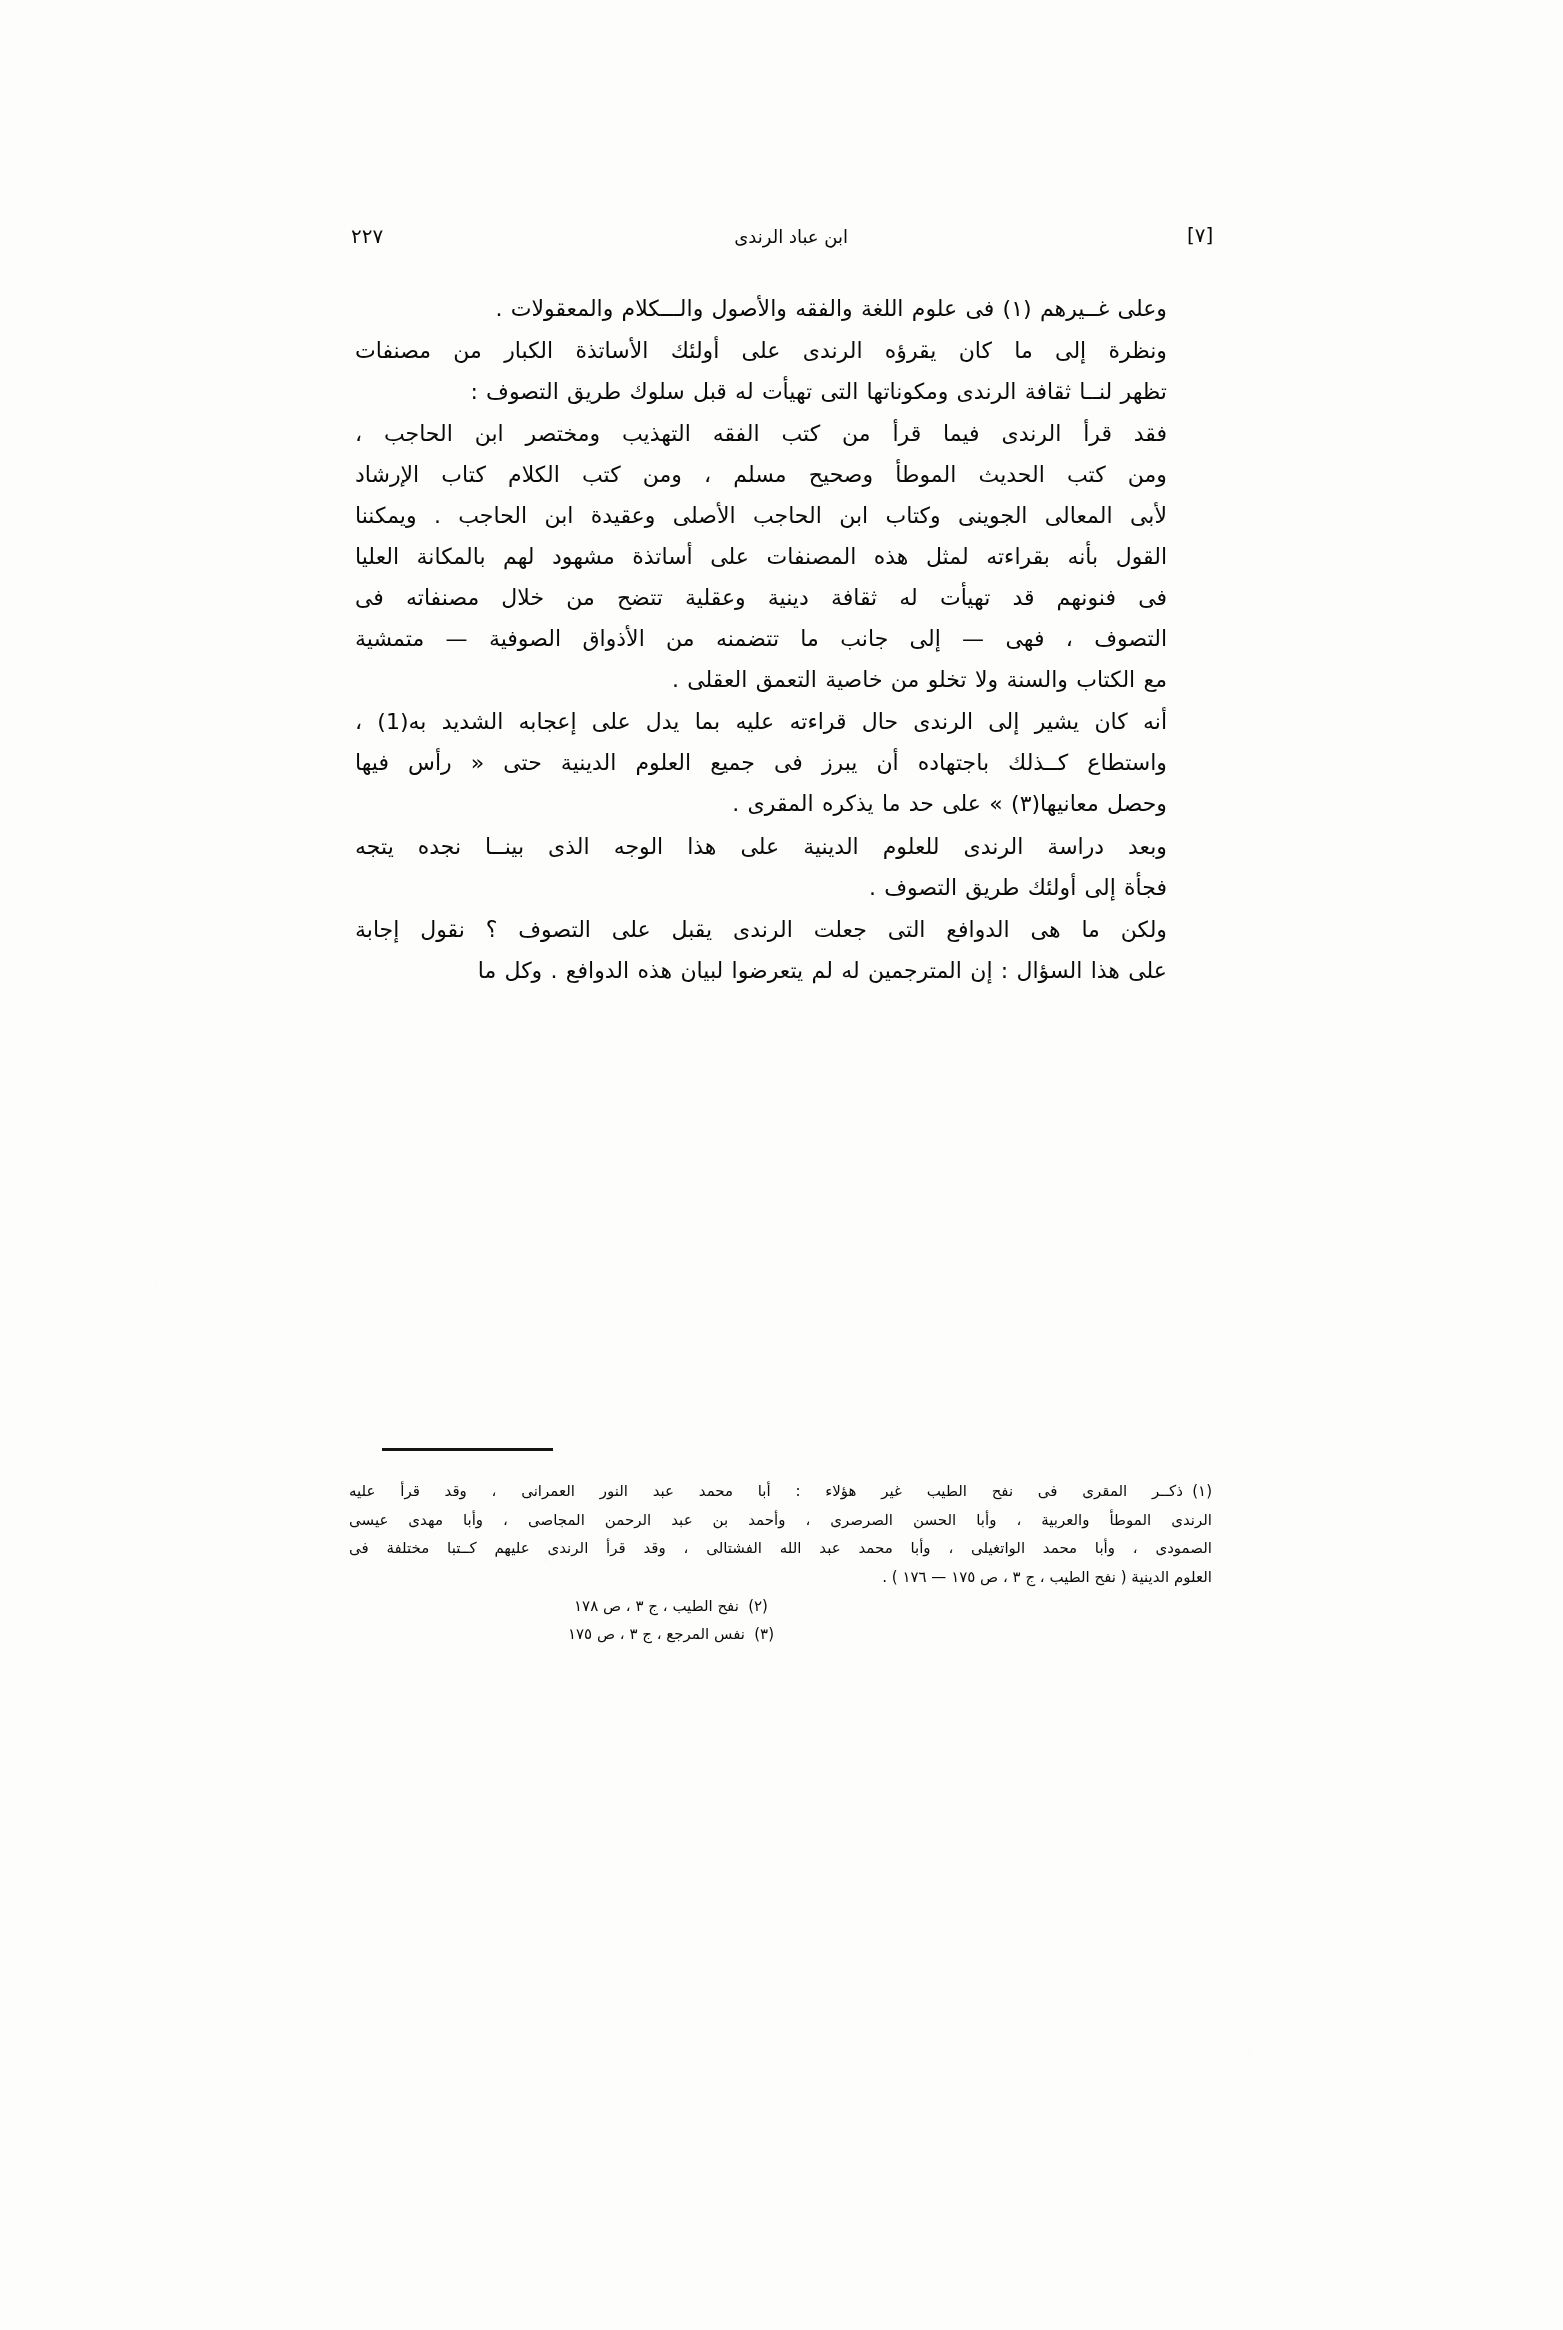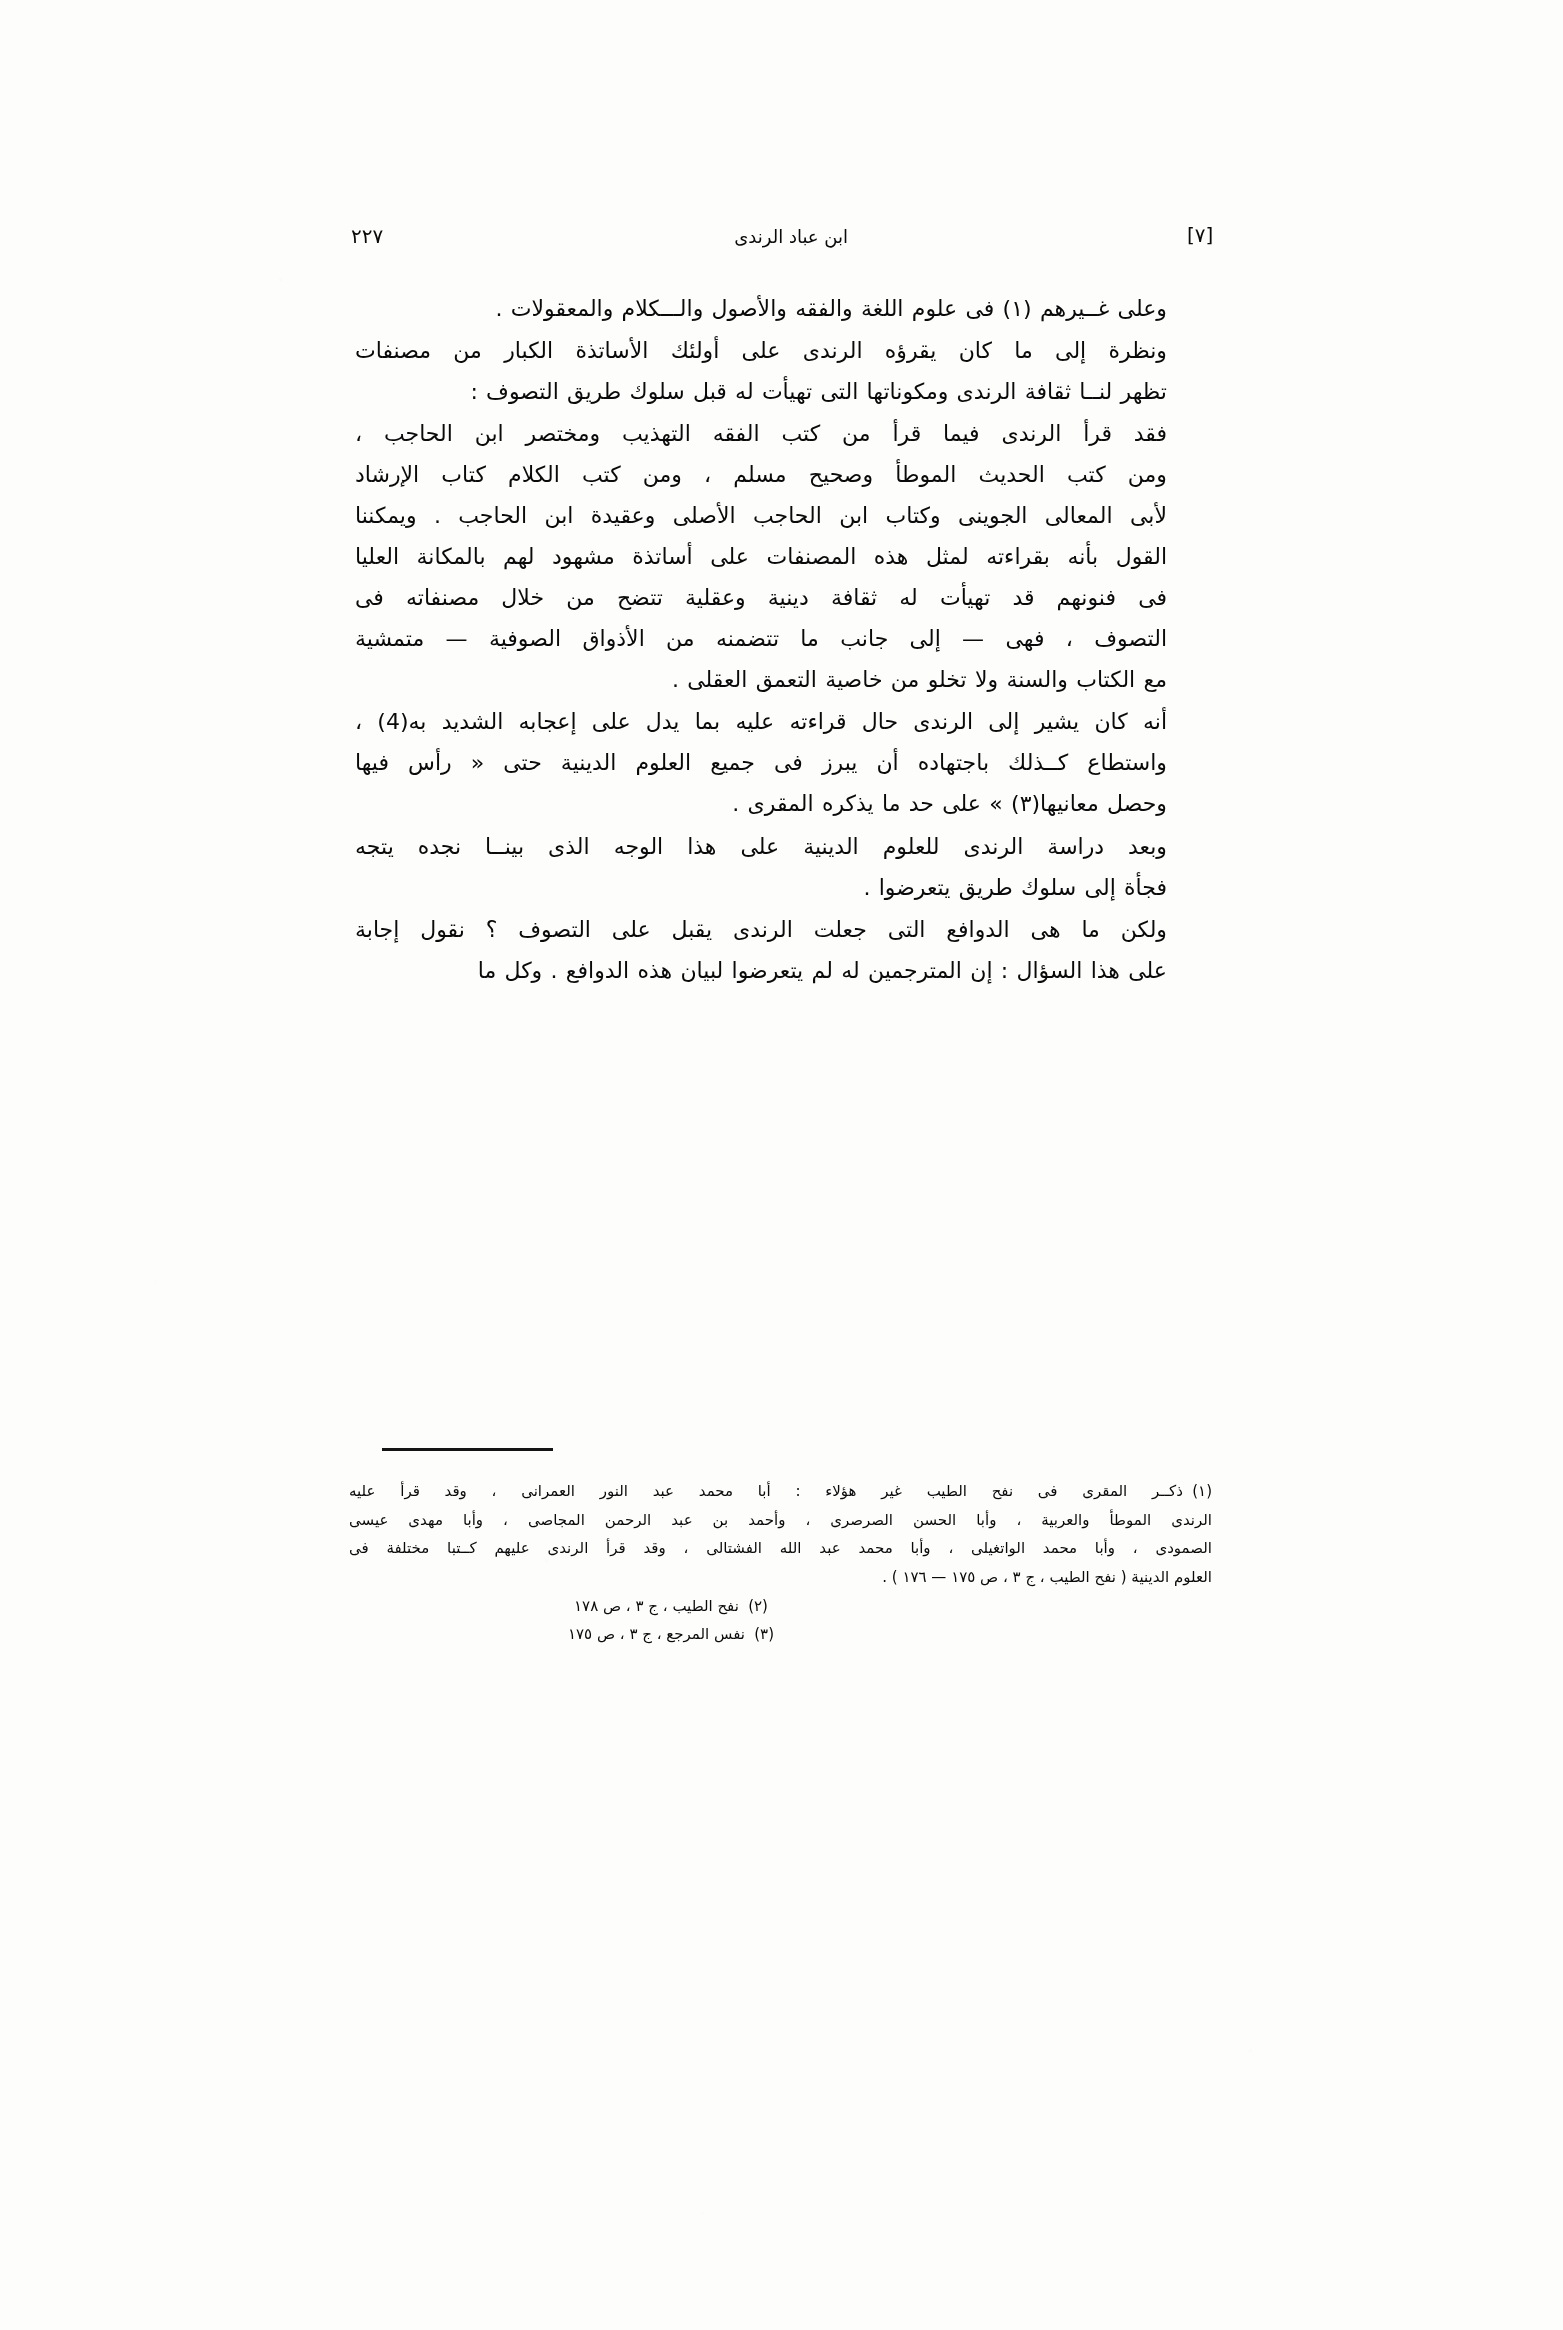--- a/index.html
+++ b/index.html
@@ -163,28 +163,28 @@
         <span class="ln indent">فقد قرأ الرندى فيما قرأ من كتب الفقه التهذيب ومختصر ابن الحاجب ،</span>
         <span class="ln">ومن كتب الحديث الموطأ وصحيح مسلم ، ومن كتب الكلام كتاب الإرشاد</span>
         <span class="ln">لأبى المعالى الجوينى وكتاب ابن الحاجب الأصلى وعقيدة ابن الحاجب . ويمكننا</span>
         <span class="ln">القول بأنه بقراءته لمثل هذه المصنفات على أساتذة مشهود لهم بالمكانة العليا</span>
         <span class="ln">فى فنونهم قد تهيأت له ثقافة دينية وعقلية تتضح من خلال مصنفاته فى</span>
         <span class="ln">التصوف ، فهى — إلى جانب ما تتضمنه من الأذواق الصوفية — متمشية</span>
         <span class="ln last">مع الكتاب والسنة ولا تخلو من خاصية التعمق العقلى .</span>
       </div>
 
       <div class="para">
-        <span class="ln">أنه كان يشير إلى الرندى حال قراءته عليه بما يدل على إعجابه الشديد به(4) ،</span>
+        <span class="ln">أنه كان يشير إلى الرندى حال قراءته عليه بما يدل على إعجابه الشديد به(1) ،</span>
         <span class="ln">واستطاع كــذلك باجتهاده أن يبرز فى جميع العلوم الدينية حتى « رأس فيها</span>
         <span class="ln last">وحصل معانيها(٣) » على حد ما يذكره المقرى .</span>
       </div>
 
       <div class="para">
         <span class="ln indent">وبعد دراسة الرندى للعلوم الدينية على هذا الوجه الذى بينــا نجده يتجه</span>
-        <span class="ln last">فجأة إلى سلوك طريق يتعرضوا .</span>
+        <span class="ln last">فجأة إلى أولئك طريق التصوف .</span>
       </div>
 
       <div class="para">
         <span class="ln indent">ولكن ما هى الدوافع التى جعلت الرندى يقبل على التصوف ؟ نقول إجابة</span>
         <span class="ln last">على هذا السؤال : إن المترجمين له لم يتعرضوا لبيان هذه الدوافع . وكل ما</span>
       </div>
 
     </div>
   </div>
 

